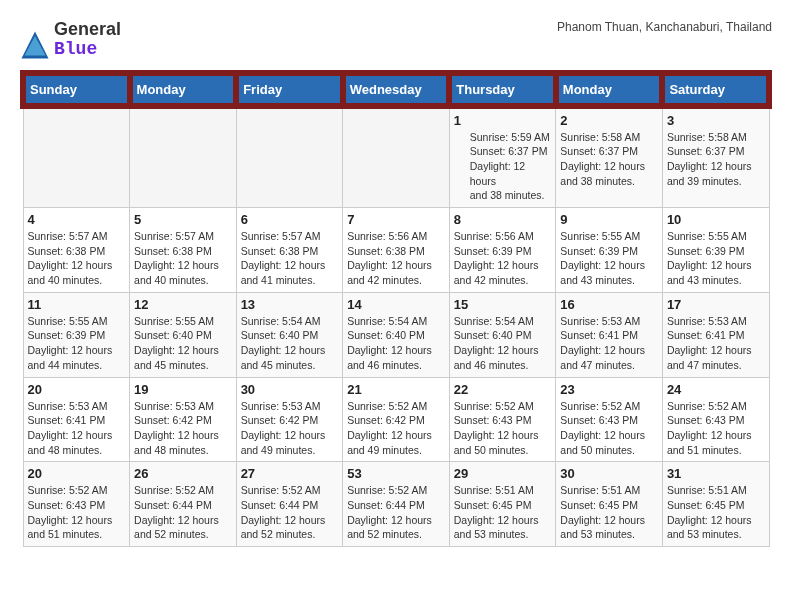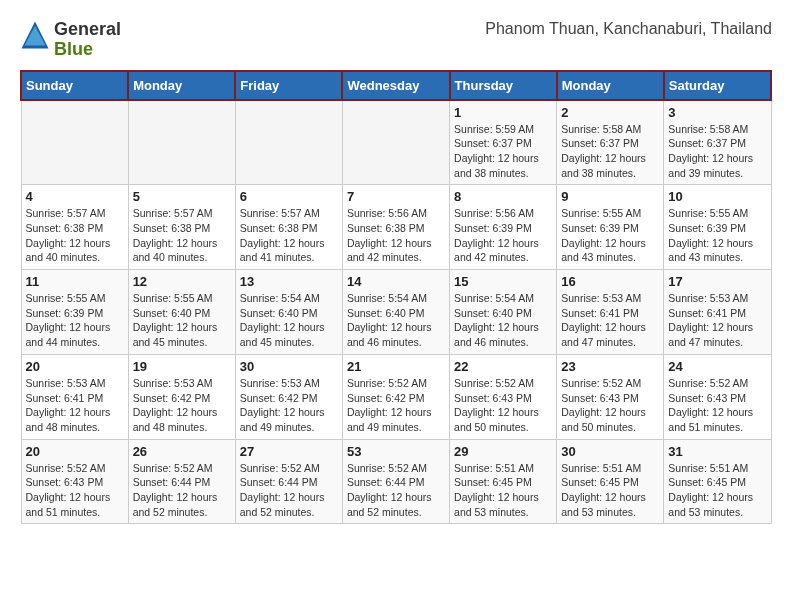--- a/index.html
+++ b/index.html
@@ -11,61 +11,61 @@
       padding: 20px;
     }
     .header {
       display: flex;
       align-items: flex-start;
       justify-content: space-between;
       margin-bottom: 10px;
     }
     .logo {
       display: flex;
-      align-items: flex-start;
+      align-items: flex-end;
     }
     .logo-text {
       display: flex;
       flex-direction: column;
       font-weight: bold;
       font-size: 18px;
       line-height: 1.1;
     }
     .logo-general { color: #333; }
-    .logo-blue { color: #4d7c0f; }
+    .logo-blue { color: #6d28d9; font-family: Liberation Mono, monospace; }
     .logo-icon {
       width: 30px;
       height: 30px;
       margin-right: 4px;
     }
     .title-section {
       text-align: right;
     }
     .month-year {
       font-size: 36px;
       font-weight: bold;
       color: #222;
     }
     .location {
-      font-size: 16px;
+      font-size: 12px;
       color: #444;
     }
     table {
       width: 100%;
       border-collapse: collapse;
       font-size: 11px;
     }
     thead tr th {
       background-color: #2a6db5;
       color: #fff;
       padding: 6px 4px;
       text-align: left;
       font-size: 13px;
       font-weight: bold;
-      border: 2px solid #7f1d1d;
+      border: 6px solid #7f1d1d;
     }
     tbody tr td {
       border: 1px solid #ccc;
       vertical-align: top;
       padding: 4px;
       width: calc(100% / 7);
       min-height: 80px;
       background: #fff;
     }
     tbody tr:nth-child(odd) td {
@@ -121,21 +121,21 @@
       </tr>
   </thead>
   <tbody>
   <tr>
         <td class="empty-cell"></td>
         <td class="empty-cell"></td>
         <td class="empty-cell"></td>
         <td class="empty-cell"></td>
         <td>
           <div class="day-number">1</div>
-          <div class="day-info" style="white-space: pre-line;">Sunrise: 5:59 AM
+          <div class="day-info" style="white-space: pre-line; margin-left: 16px;">Sunrise: 5:59 AM
 Sunset: 6:37 PM
 Daylight: 12 hours
 and 38 minutes.</div>
         </td>
         <td>
           <div class="day-number">2</div>
           <div class="day-info" style="white-space: pre-line;">Sunrise: 5:58 AM
 Sunset: 6:37 PM
 Daylight: 12 hours
 and 38 minutes.</div>

